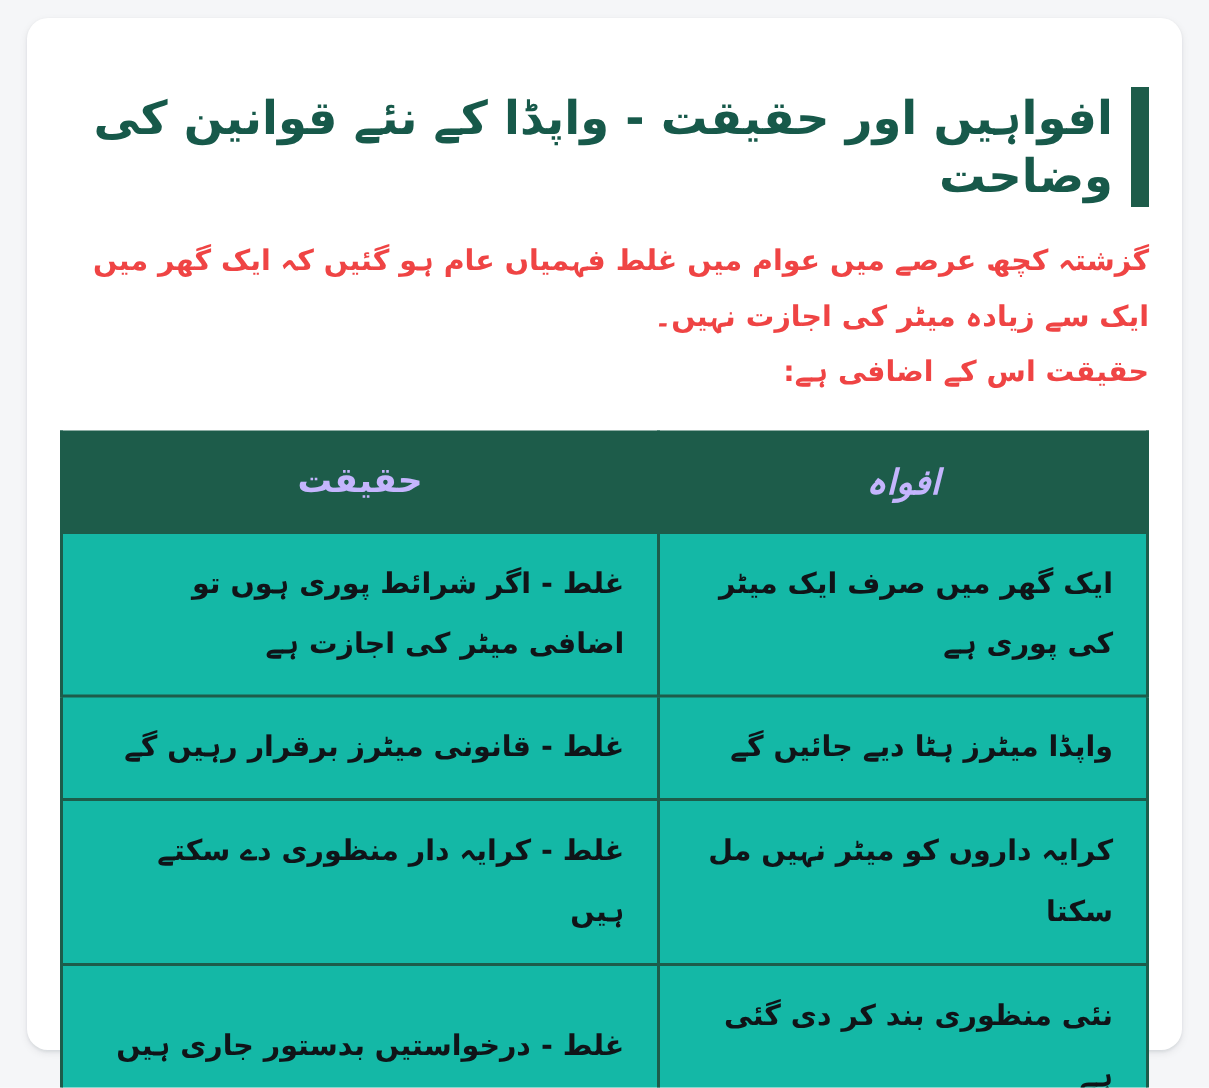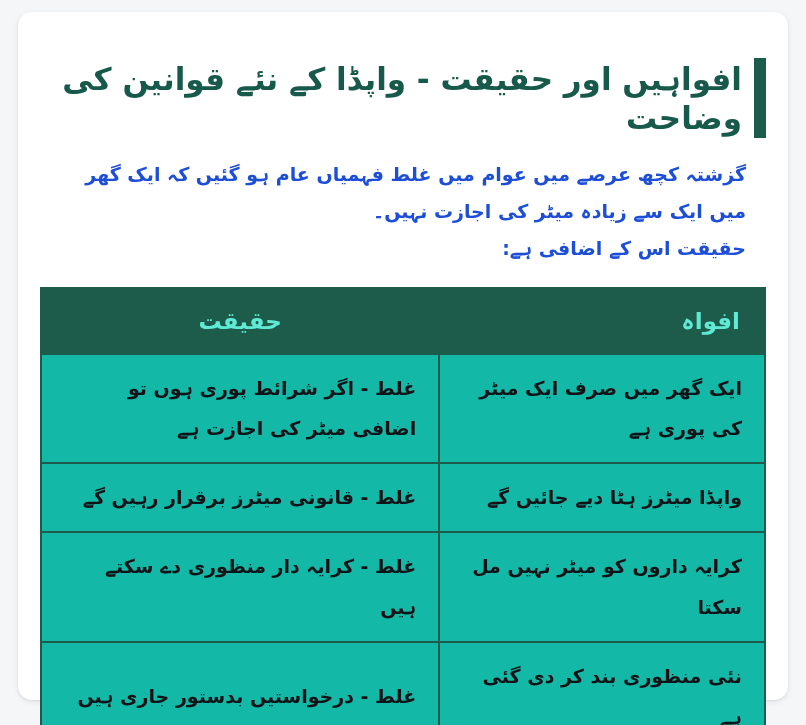--- a/index.html
+++ b/index.html
@@ -46,47 +46,47 @@
   h1.page-title {
     margin: 0;
     padding-top: 2px;
     font-size: 31px;
     line-height: 1.25;
     font-weight: bold;
     color: #17594a;
     text-align: right;
   }
   .intro {
-    margin: 0 20px 20px 4px;
-    color: #1d4ed8;
+    margin: 0 0 20px 4px;
+    color: #ef4444;
     font-size: 19px;
     font-weight: 600;
     line-height: 1.95;
     text-align: right;
   }
   .intro .intro-line { display: block; }
   table.facts-table {
     width: 726px;
     border-collapse: collapse;
     direction: rtl;
     table-layout: fixed;
   }
   table.facts-table th,
   table.facts-table td {
     border: 2px solid #1d5c4a;
     box-sizing: border-box;
   }
   table.facts-table thead th {
     background: #1d5c4a;
-    color: #5eead4;
+    color: #c4b5fd;
     font-size: 23px;
     font-weight: bold;
     padding: 19px 24px;
   }
-  th.col-rumor { width: 45%; text-align: right; }
+  th.col-rumor { width: 45%; text-align: center; font-style: italic; }
   th.col-fact  { width: 55%; text-align: center; }
   table.facts-table tbody td {
     background: #14b8a6;
     color: #101418;
     font-size: 19px;
     font-weight: 700;
     line-height: 2.15;
     padding: 13px 22px;
     text-align: right;
     vertical-align: middle;

